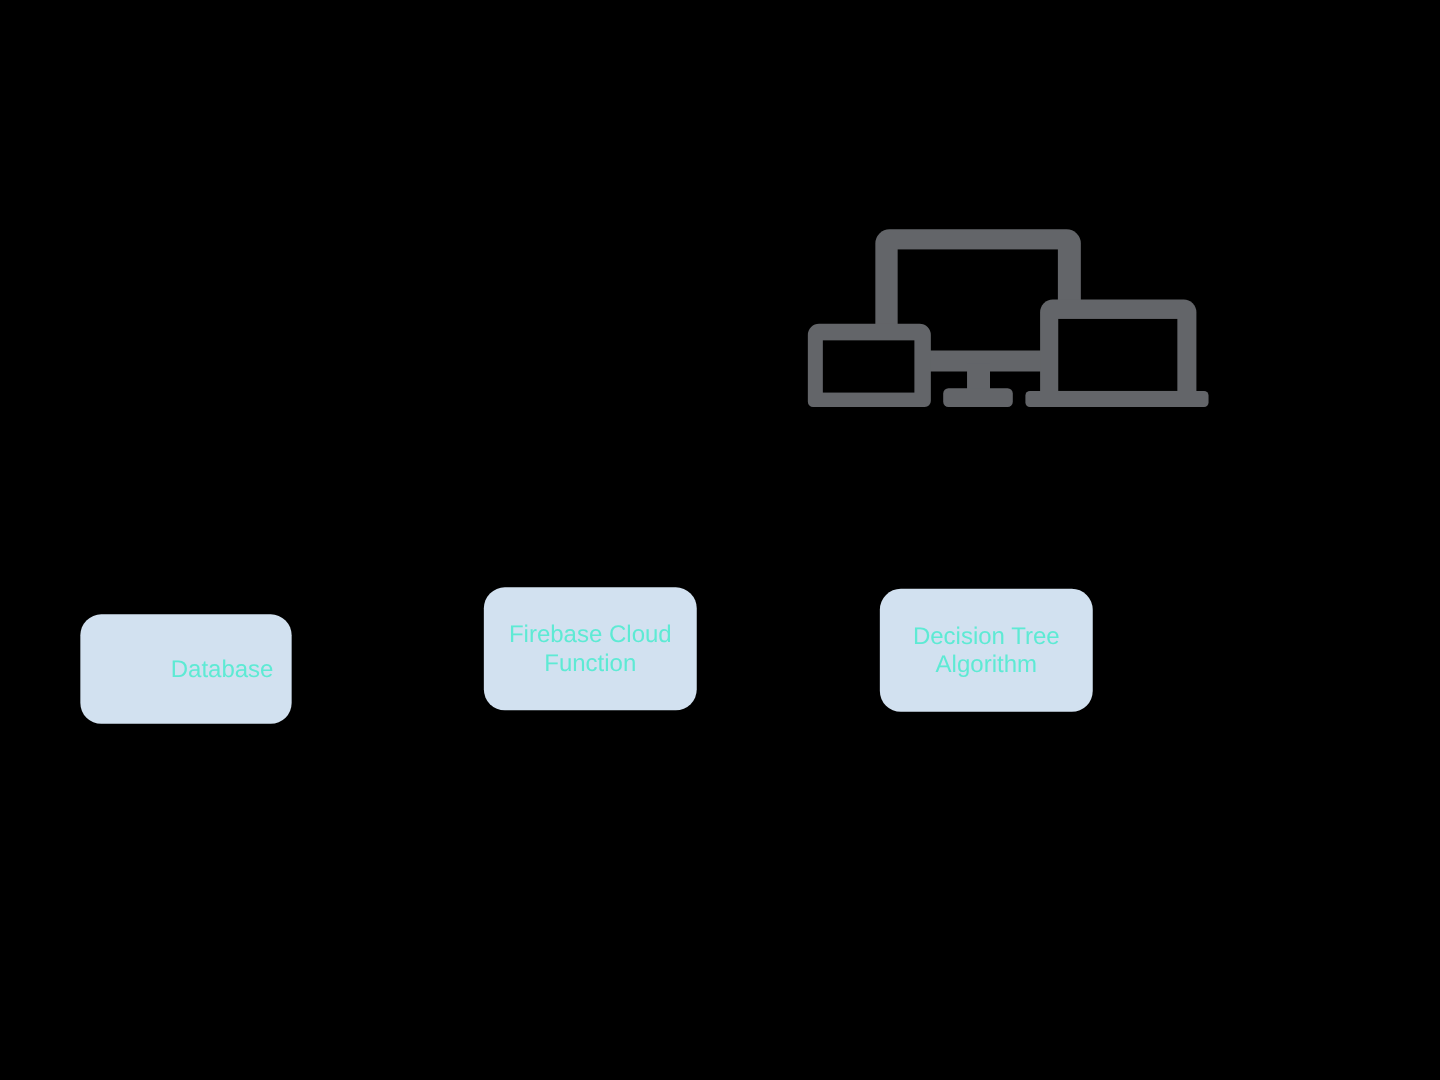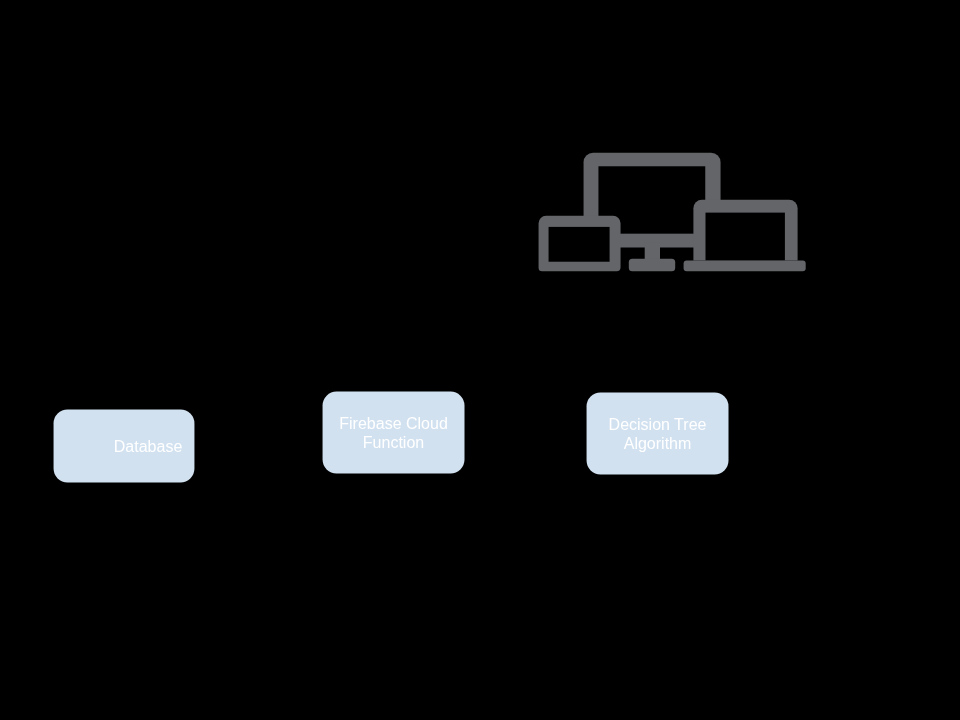--- a/index.html
+++ b/index.html
@@ -7,21 +7,21 @@
   body {
     width:960px; height:720px; overflow:hidden;
     font-family:"Liberation Sans", sans-serif;
     -webkit-font-smoothing:antialiased;
   }
   #canvas { position:relative; width:960px; height:720px; background:#000; }
   #shapes { position:absolute; left:0; top:0; width:960px; height:720px; }
   .node {
     position:absolute; box-sizing:border-box;
     display:flex; align-items:center; justify-content:center;
-    text-align:center; color:#ffffff;
+    text-align:center; color:#5eead4;
     font-size:16px; line-height:19px; white-space:pre-line;
     will-change:transform;
   }
   .node > span { display:block; transform:translateY(0.5px); }
   #node-database { left:53px; top:409px; width:141px; height:73px; transform:translate(0.56px,0.54px);padding-left:48px; }
   #node-firebase { left:322px; top:391px; width:142px; height:82px; transform:translate(0.53px,0.58px); }
   #node-decision { left:586px; top:392px; width:142px; height:82px; transform:translate(0.53px,0.53px); }
   .devices-icon { position:absolute; left:536px; top:150px; width:272px; height:124px; transform:translate(0.6px,0.6px); }
   .devices-icon svg { display:block; }
 </style>

